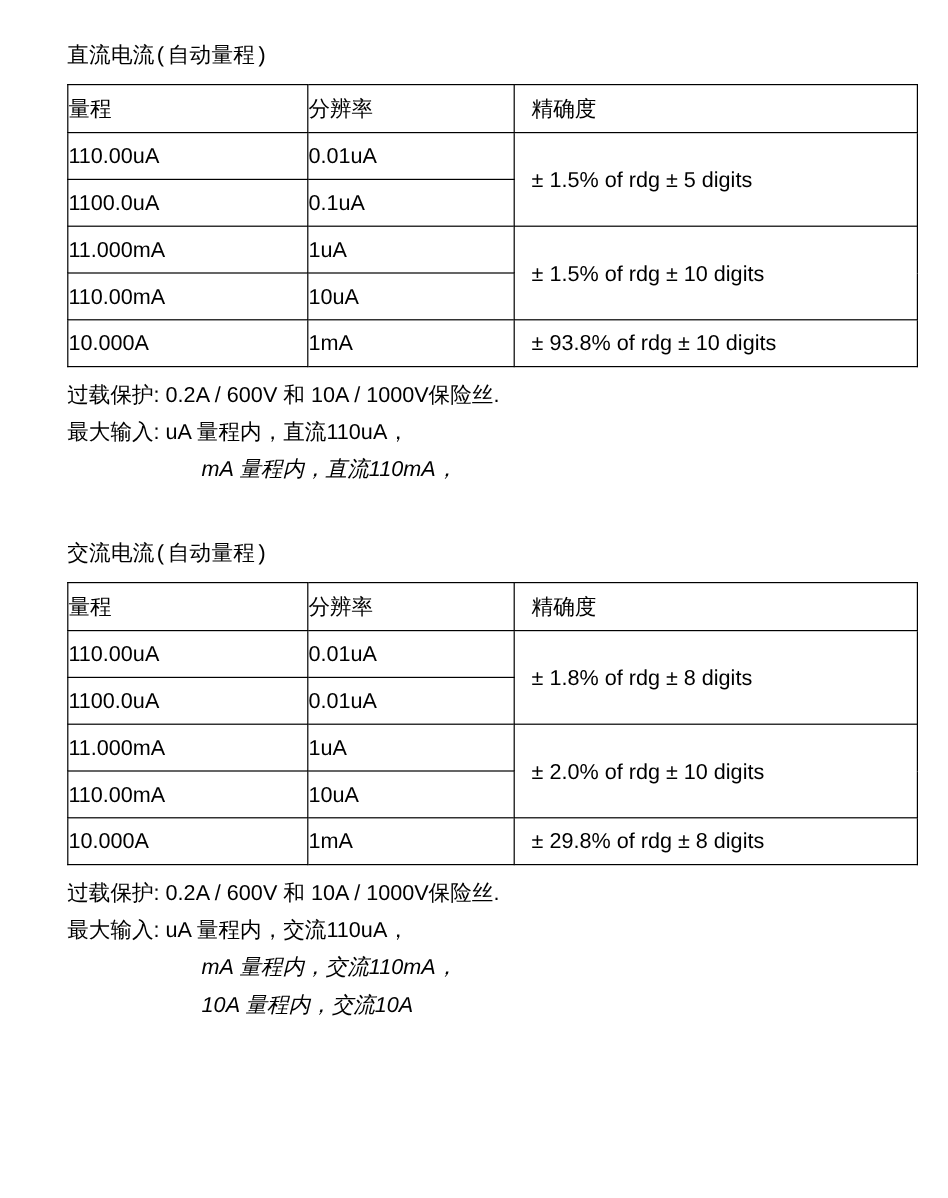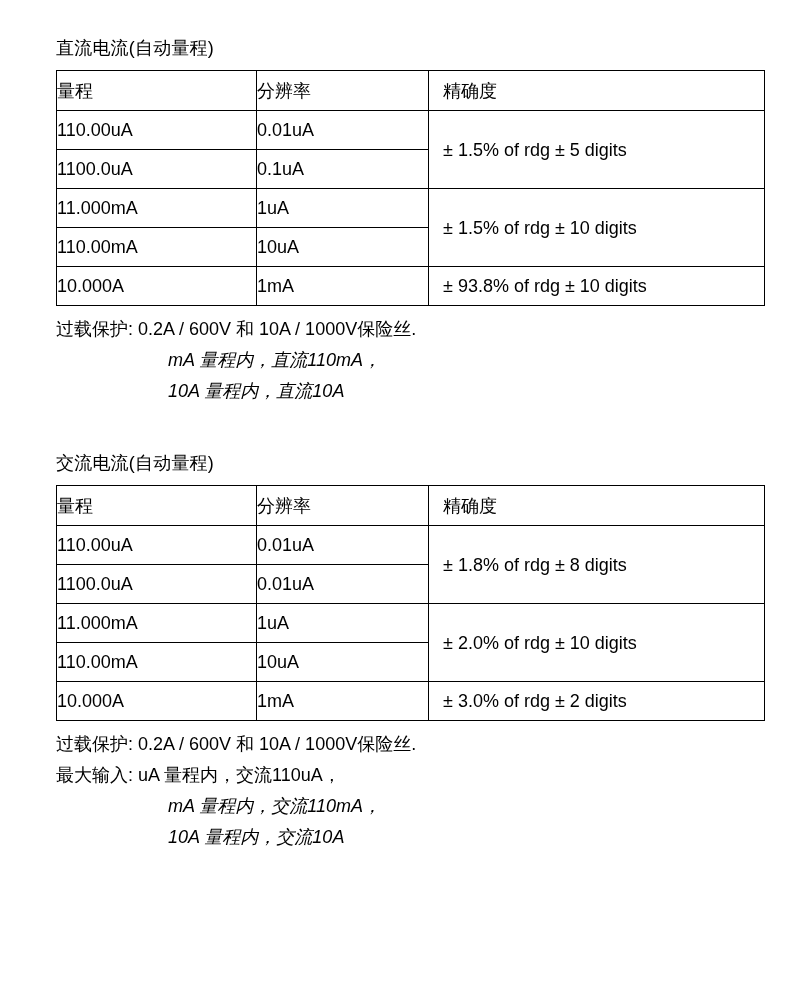--- a/index.html
+++ b/index.html
@@ -22,20 +22,21 @@
     padding: 36px 26px 0 56px;
   }
   .section {
     margin-bottom: 0;
   }
   .section-title {
     font-size: 18px;
     line-height: 24px;
     margin-bottom: 10px;
     letter-spacing: 0.2px;
+    font-family: Liberation Mono, monospace;
   }
   table.spec {
     border-collapse: collapse;
     width: 708px;
     table-layout: fixed;
   }
   table.spec td {
     border: 1px solid #000000;
     font-size: 18px;
     line-height: 22px;
@@ -102,22 +103,22 @@
         <tr>
           <td class="col-range">10.000A</td>
           <td class="col-res">1mA</td>
           <td class="col-acc">± 93.8% of rdg ± 10 digits</td>
         </tr>
       </tbody>
     </table>
 
     <div class="notes">
       <div class="note-line">过载保护: 0.2A / 600V 和 10A / 1000V保险丝.</div>
+      <div class="note-line">最大输入: uA 量程内，直流110uA，</div>
       <div class="note-line note-indent">mA 量程内，直流110mA，</div>
-      <div class="note-line note-indent">10A 量程内，直流10A</div>
     </div>
   </div>
 
   <div class="gap"></div>
 
   <div class="section">
     <div class="section-title">交流电流(自动量程)</div>
 
     <table class="spec">
       <tbody>
@@ -140,21 +141,21 @@
           <td class="col-res">1uA</td>
           <td class="col-acc" rowspan="2">± 2.0% of rdg ± 10 digits</td>
         </tr>
         <tr>
           <td class="col-range">110.00mA</td>
           <td class="col-res">10uA</td>
         </tr>
         <tr>
           <td class="col-range">10.000A</td>
           <td class="col-res">1mA</td>
-          <td class="col-acc">± 3.0% of rdg ± 2 digits</td>
+          <td class="col-acc">± 29.8% of rdg ± 8 digits</td>
         </tr>
       </tbody>
     </table>
 
     <div class="notes">
       <div class="note-line">过载保护: 0.2A / 600V 和 10A / 1000V保险丝.</div>
       <div class="note-line">最大输入: uA 量程内，交流110uA，</div>
       <div class="note-line note-indent">mA 量程内，交流110mA，</div>
       <div class="note-line note-indent">10A 量程内，交流10A</div>
     </div>

